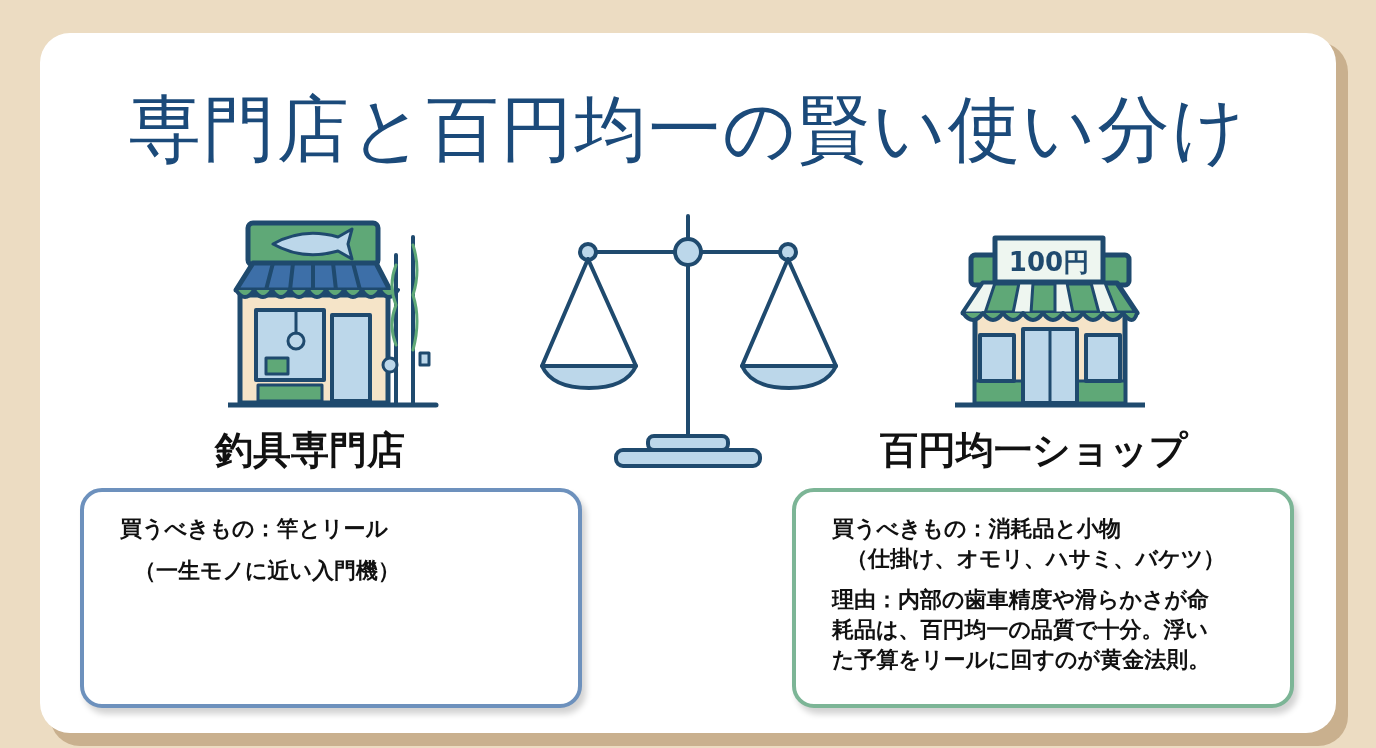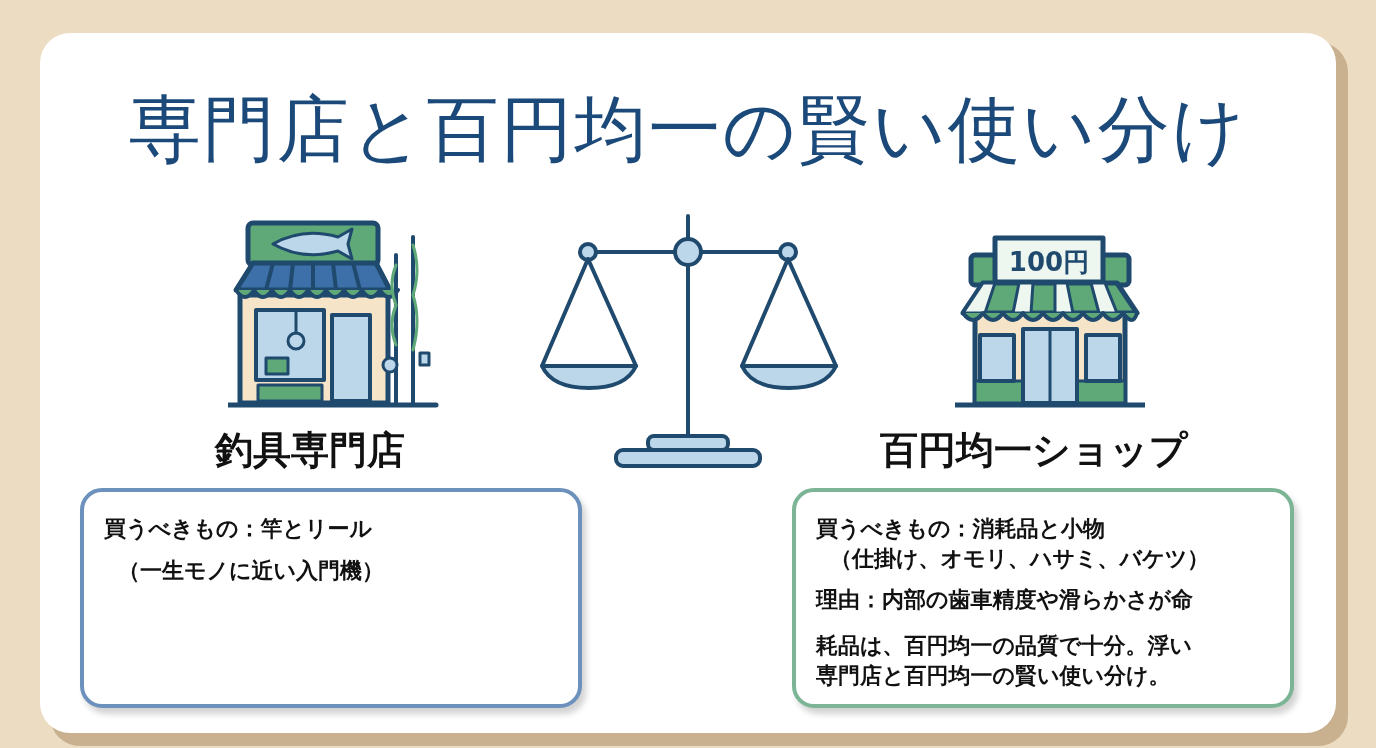--- a/index.html
+++ b/index.html
@@ -22,21 +22,21 @@
     font-size: 72px; font-weight: normal; color: #1b4a7a; letter-spacing: 2px;
   }
   .icon { position: absolute; }
   .label {
     position: absolute; font-size: 38px; font-weight: bold; color: #111;
     text-align: left; white-space: nowrap;
   }
   .box {
     position: absolute; background: #fff; border-radius: 22px;
     border: 4px solid; box-shadow: 4px 6px 6px rgba(0,0,0,0.18);
-    padding: 22px 20px;
+    padding: 22px 36px;
   }
   .box.blue { border-color: #6d91bd; }
   .box.green { border-color: #7cb596; }
   .box p { font-size: 22px; font-weight: bold; color: #111; line-height: 1.35; }
   .box p + p { margin-top: 12px; }
   .sub { padding-left: 14px; }
 </style>
 </head>
 <body>
 
@@ -107,15 +107,15 @@
 
 <div class="box blue" style="left:80px;top:488px;width:502px;height:220px">
   <p>買うべきもの：竿とリール</p>
   <p class="sub" style="margin-top:12px">（一生モノに近い入門機）</p>
 </div>
 
 <div class="box green" style="left:792px;top:488px;width:502px;height:220px">
   <p>買うべきもの：消耗品と小物</p>
   <p class="sub" style="margin-top:0">（仕掛け、オモリ、ハサミ、バケツ）</p>
   <p>理由：内部の歯車精度や滑らかさが命</p>
-  <p style="margin-top:16px">耗品は、百円均一の品質で十分。浮い</p>
-  <p style="margin-top:0">専門店と百円均一の賢い使い分け。</p>
+  <p style="margin-top:0">耗品は、百円均一の品質で十分。浮い</p>
+  <p style="margin-top:0">た予算をリールに回すのが黄金法則。</p>
 </div>
 
 </body></html>

